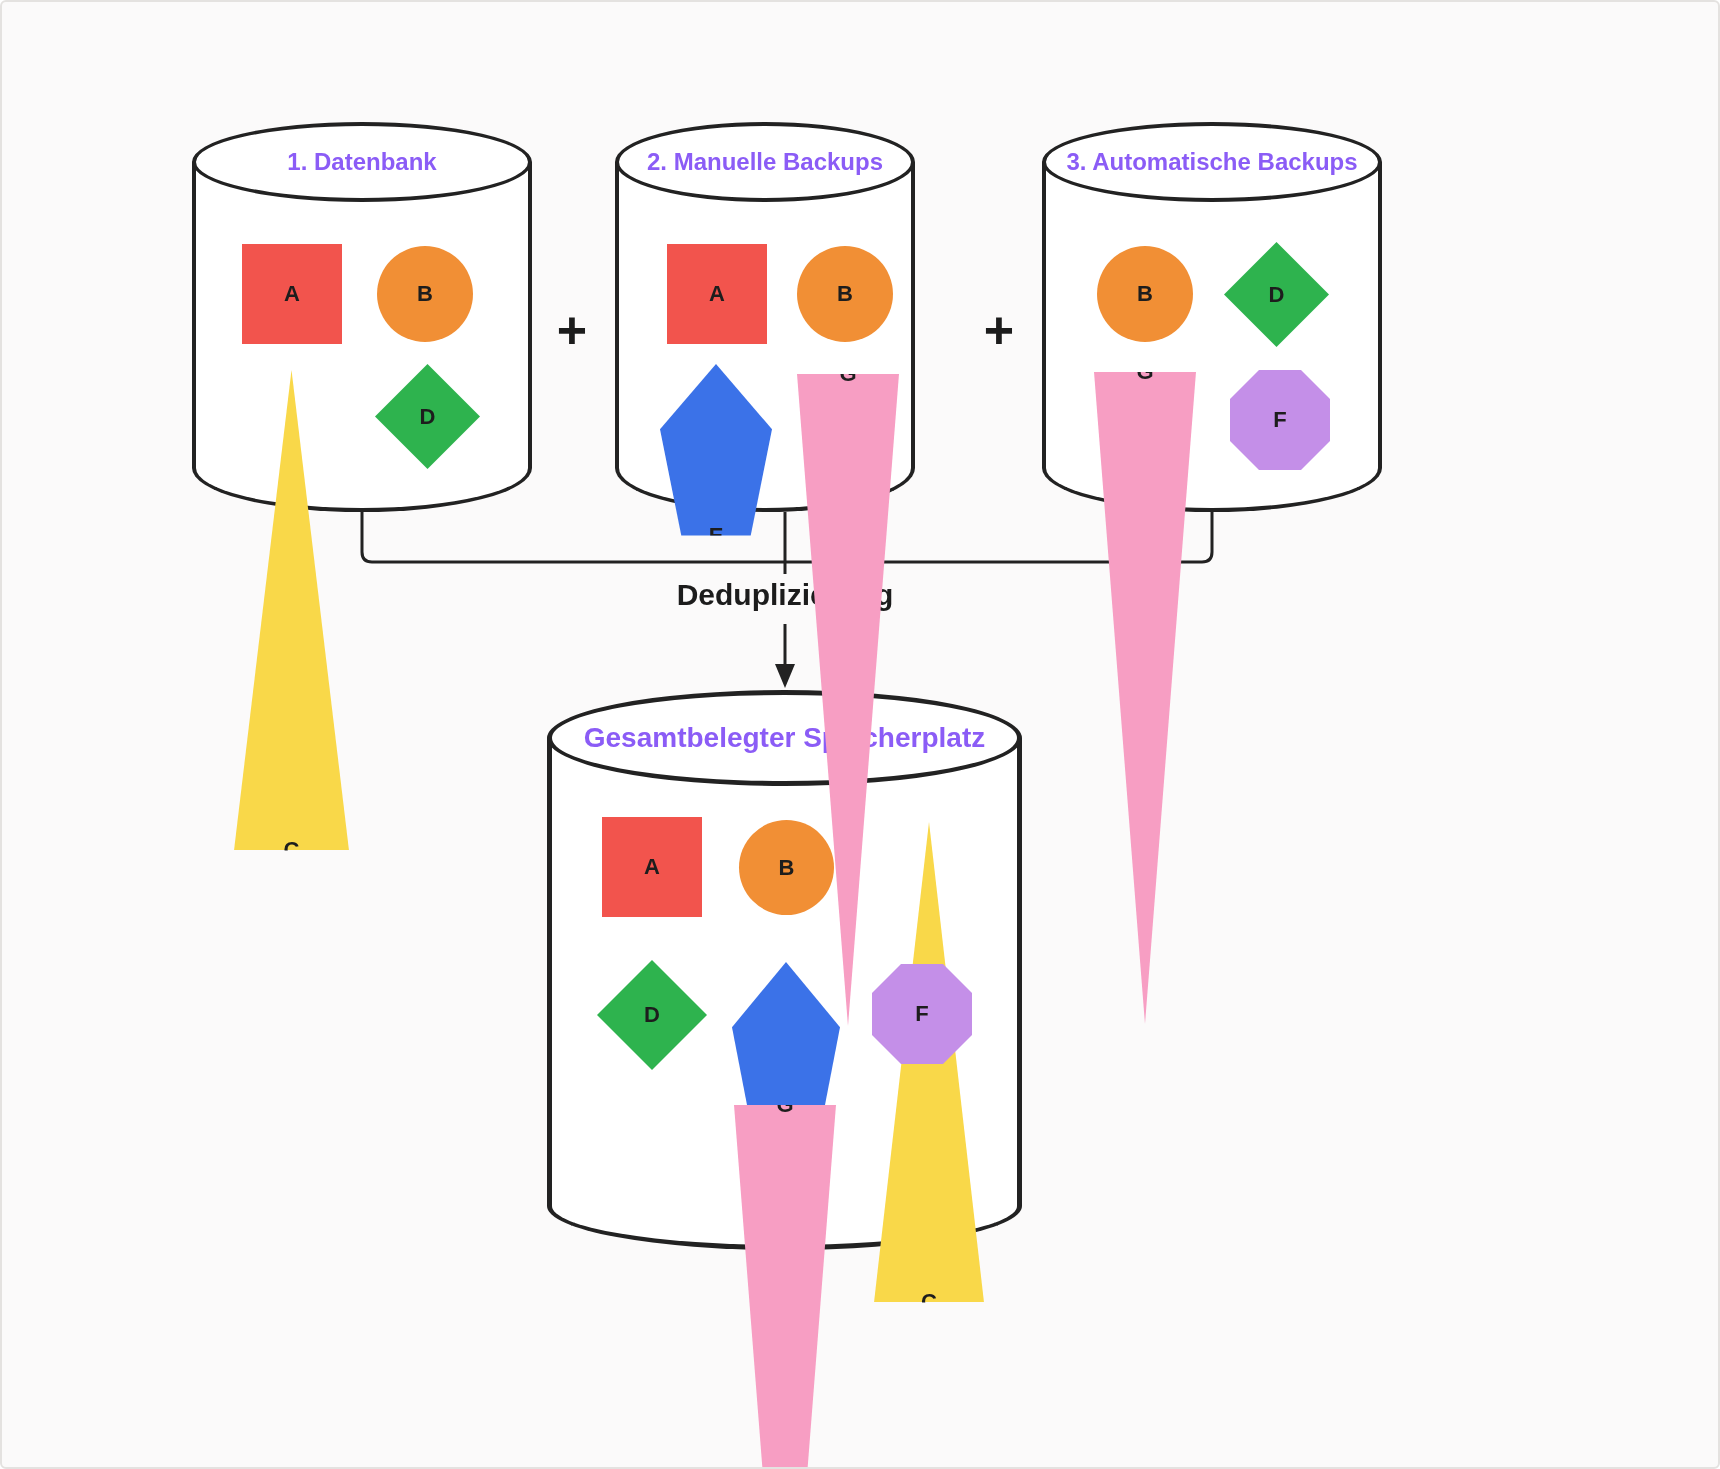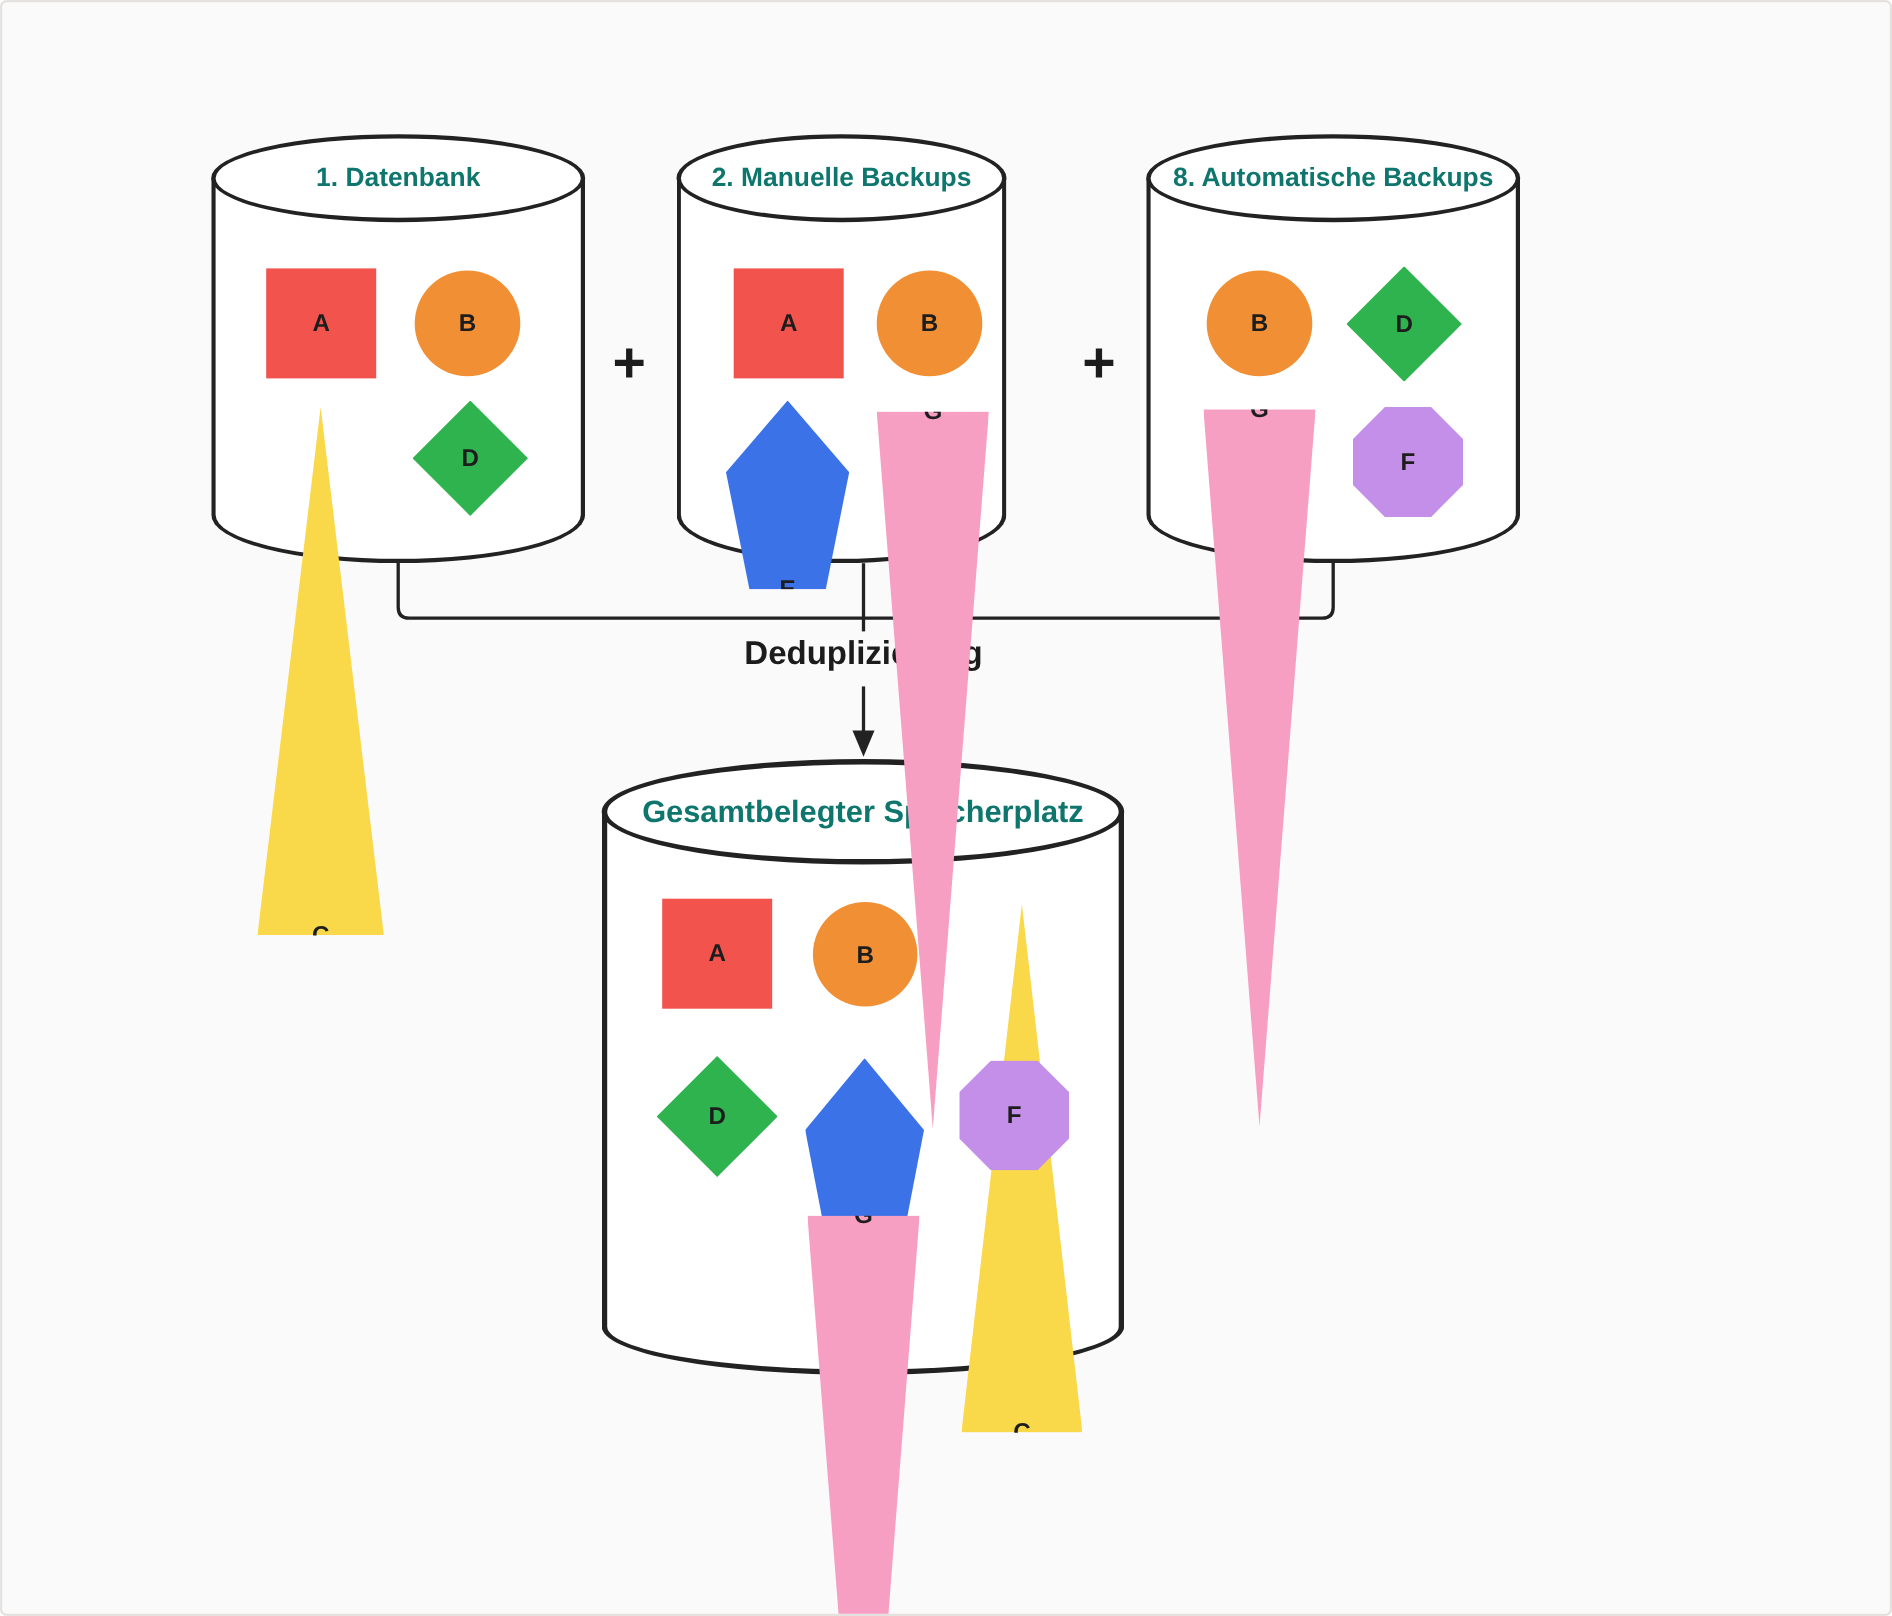--- a/index.html
+++ b/index.html
@@ -32,21 +32,21 @@
     border: 4px solid #222222;
     border-radius: 50%;
     display: flex;
     align-items: center;
     justify-content: center;
     z-index: 2;
     box-sizing: border-box;
   }
   .cyl-title {
     font-weight: bold;
-    color: #0f766e;
+    color: #8b5cf6;
     white-space: nowrap;
   }
   .cyl-small .cyl-top { height: 80px; }
   .cyl-small .cyl-body { top: 40px; bottom: 0; }
   .cyl-small .cyl-title { font-size: 24px; }
 
   .cyl-big .cyl-top { height: 96px; }
   .cyl-big .cyl-body { top: 48px; bottom: 0; }
   .cyl-big .cyl-top, .cyl-big .cyl-body { border-width: 5px; }
   .cyl-big .cyl-title { font-size: 28px; }
@@ -125,21 +125,21 @@
   <div class="cylinder cyl-small" style="left:613px; top:120px; width:300px; height:390px;">
     <div class="cyl-body"></div>
     <div class="cyl-top">
       <span class="cyl-title">2. Manuelle Backups</span>
     </div>
   </div>
 
   <div class="cylinder cyl-small" style="left:1040px; top:120px; width:340px; height:390px;">
     <div class="cyl-body"></div>
     <div class="cyl-top">
-      <span class="cyl-title">8. Automatische Backups</span>
+      <span class="cyl-title">3. Automatische Backups</span>
     </div>
   </div>
 
   <div class="cylinder cyl-big" style="left:545px; top:688px; width:475px; height:560px;">
     <div class="cyl-body"></div>
     <div class="cyl-top">
       <span class="cyl-title">Gesamtbelegter Speicherplatz</span>
     </div>
   </div>
 

